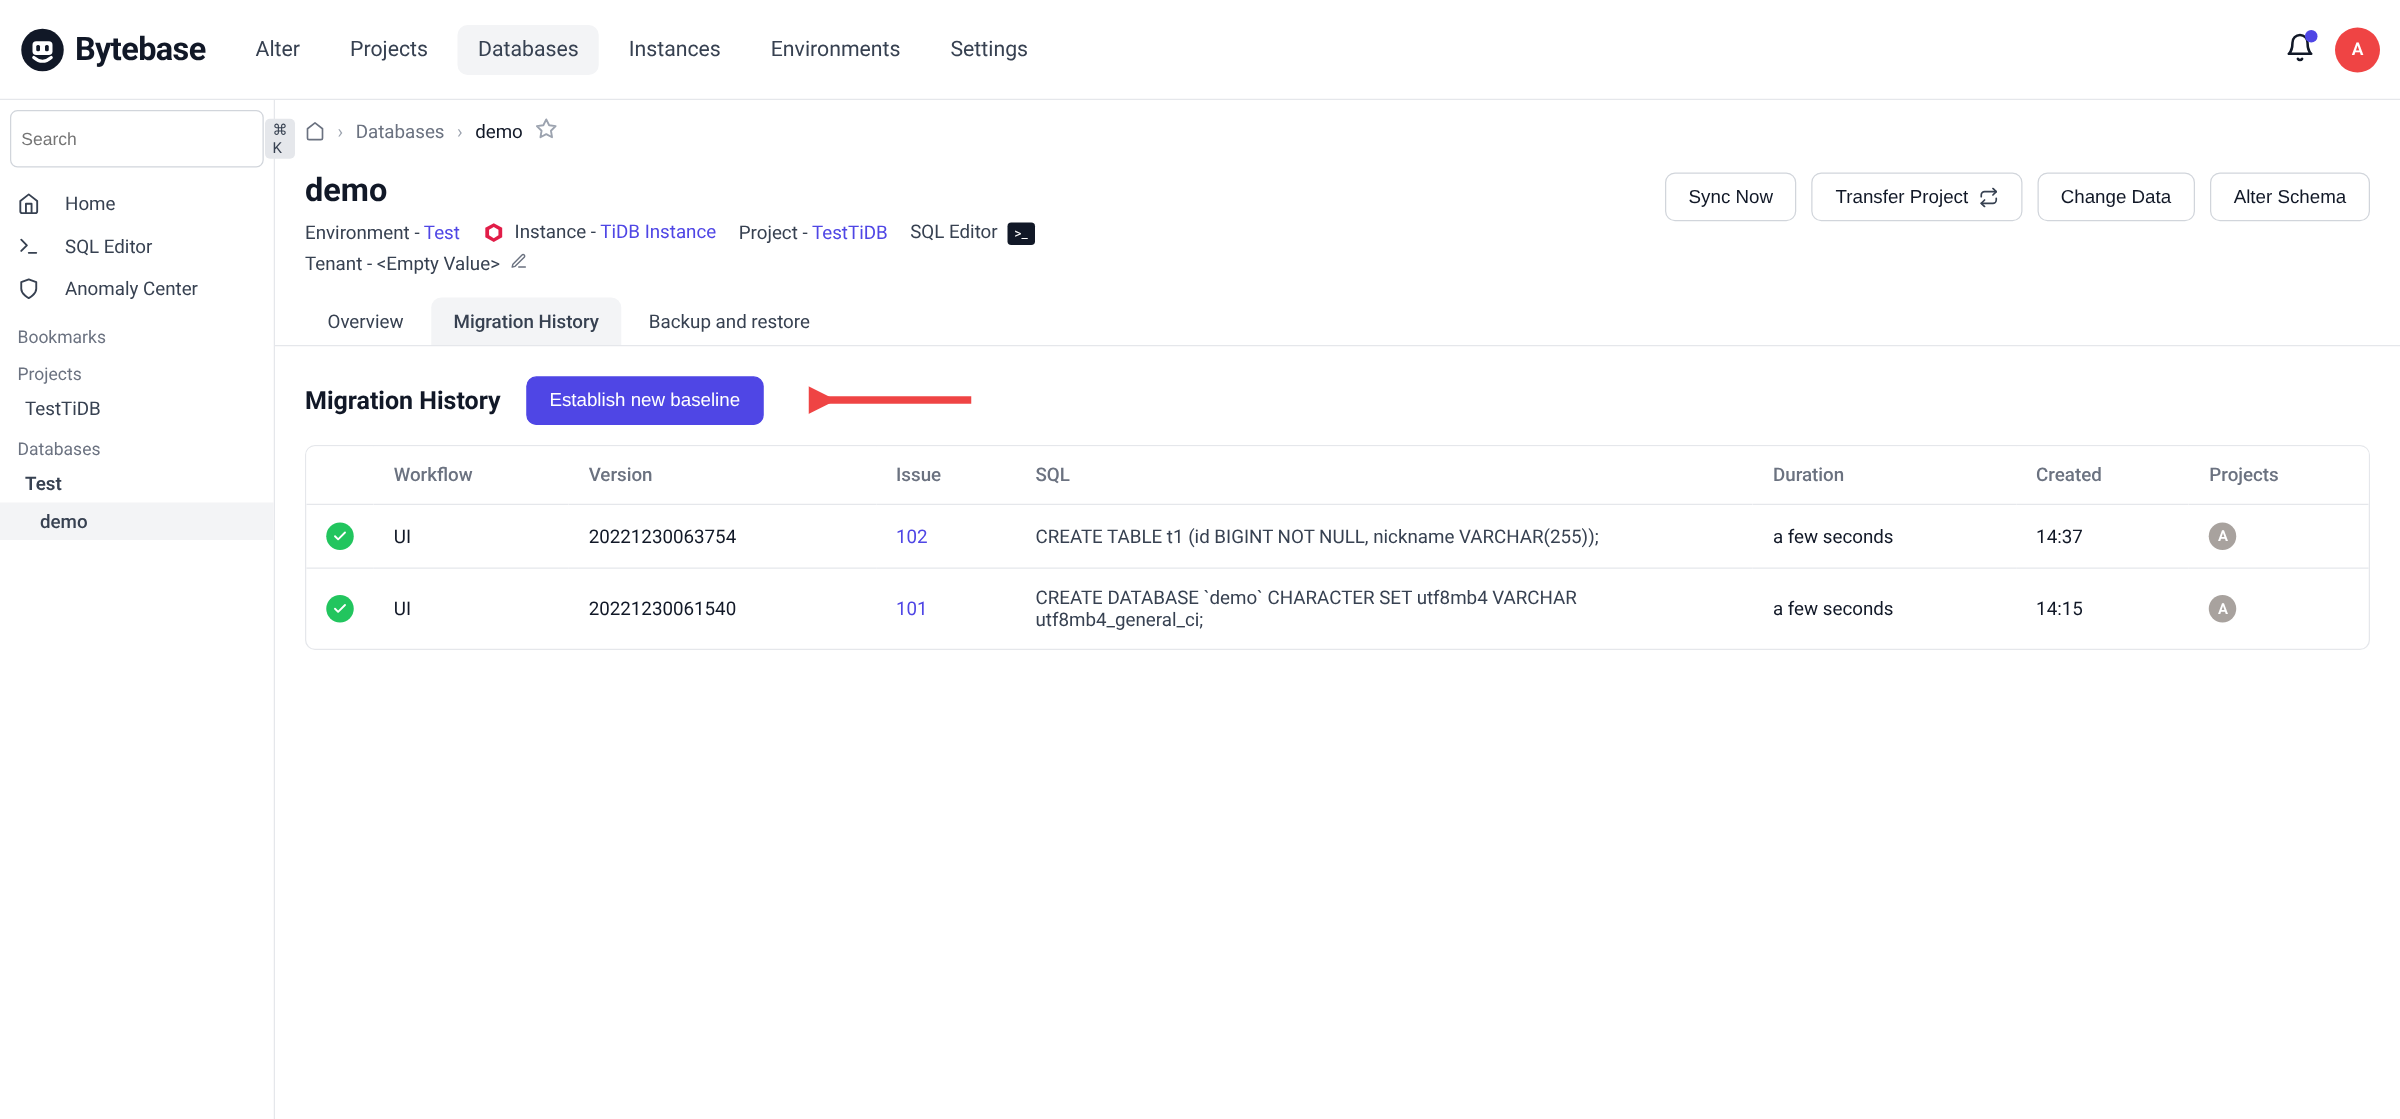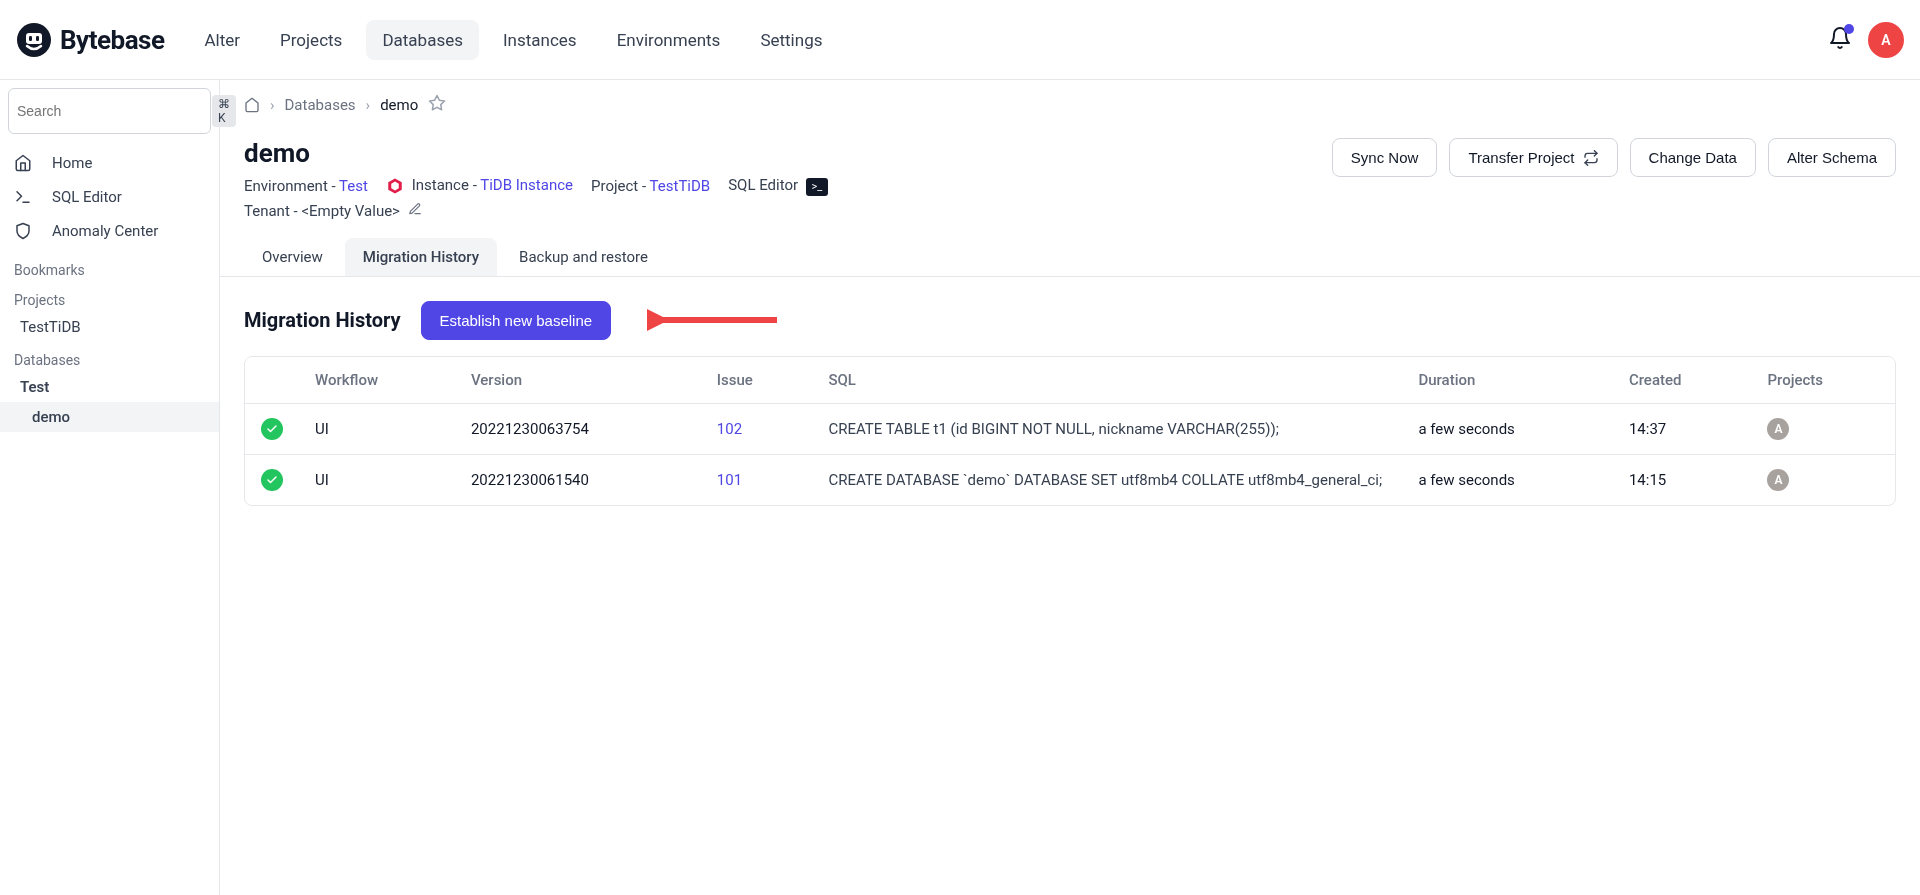--- a/index.html
+++ b/index.html
@@ -293,21 +293,21 @@
   </tr>
             <tr>
     <td><span class="status-dot">
                   <svg width="12" height="12" viewBox="0 0 24 24" fill="none" stroke="#fff" stroke-width="3" stroke-linecap="round" stroke-linejoin="round">
                     <polyline points="20 6 9 17 4 12"></polyline>
                   </svg>
                 </span></td>
     <td>UI</td>
     <td>20221230061540</td>
     <td><span class="issue-link">101</span></td>
-    <td class="sql-cell">CREATE DATABASE `demo` DATABASE SET utf8mb4 COLLATE utf8mb4_general_ci;</td>
+    <td class="sql-cell">CREATE DATABASE `demo` CHARACTER SET utf8mb4 VARCHAR utf8mb4_general_ci;</td>
     <td>a few seconds</td>
     <td>14:15</td>
     <td><span class="creator-badge">A</span></td>
   </tr>
           </tbody>
       </table>
     </div>
   </div>
 </div>
 

